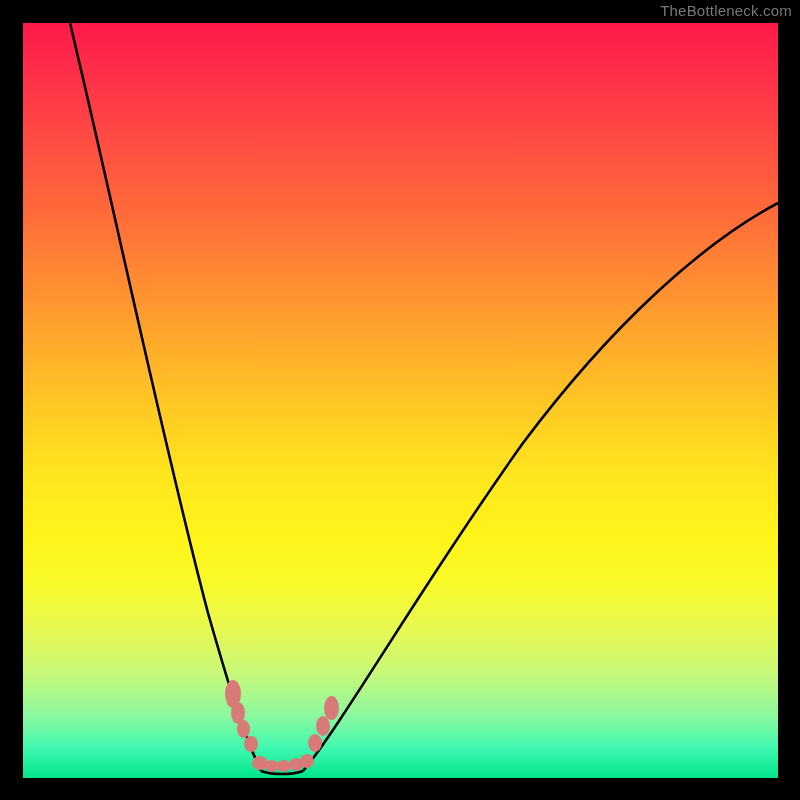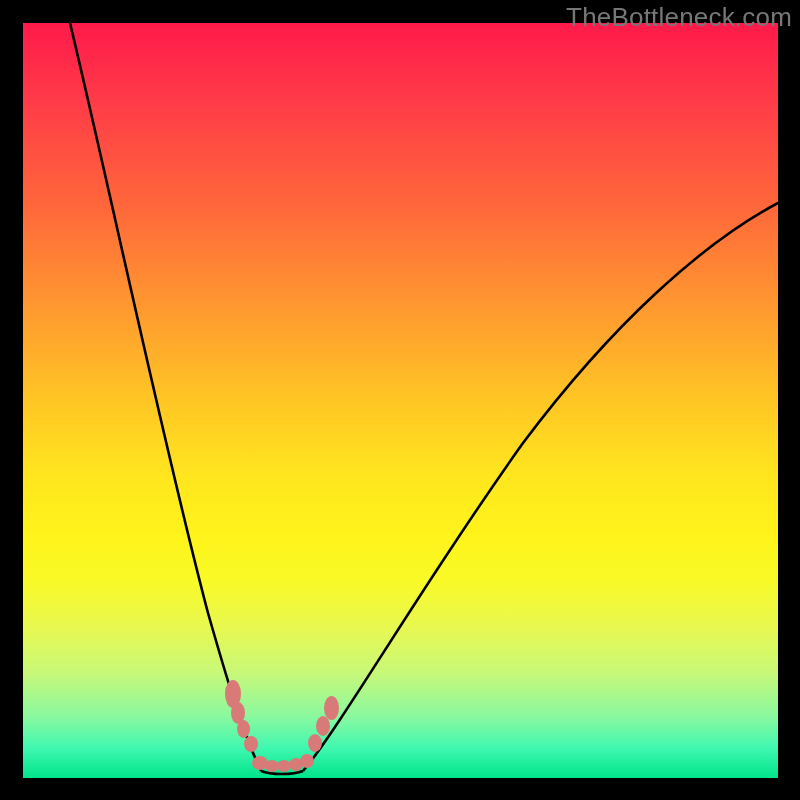--- a/index.html
+++ b/index.html
@@ -31,21 +31,21 @@
       #88f8a0 92%,
       #40f8b0 96%,
       #00e48a 100%
     );
   }
   .watermark {
     position: absolute;
     top: 2px;
     right: 8px;
     color: #777;
-    font-size: 26px;
+    font-size: 15px;
     font-weight: 500;
     letter-spacing: 0.2px;
   }
   .curve {
     position: absolute;
     left: 23px;
     top: 23px;
     width: 755px;
     height: 755px;
     pointer-events: none;

